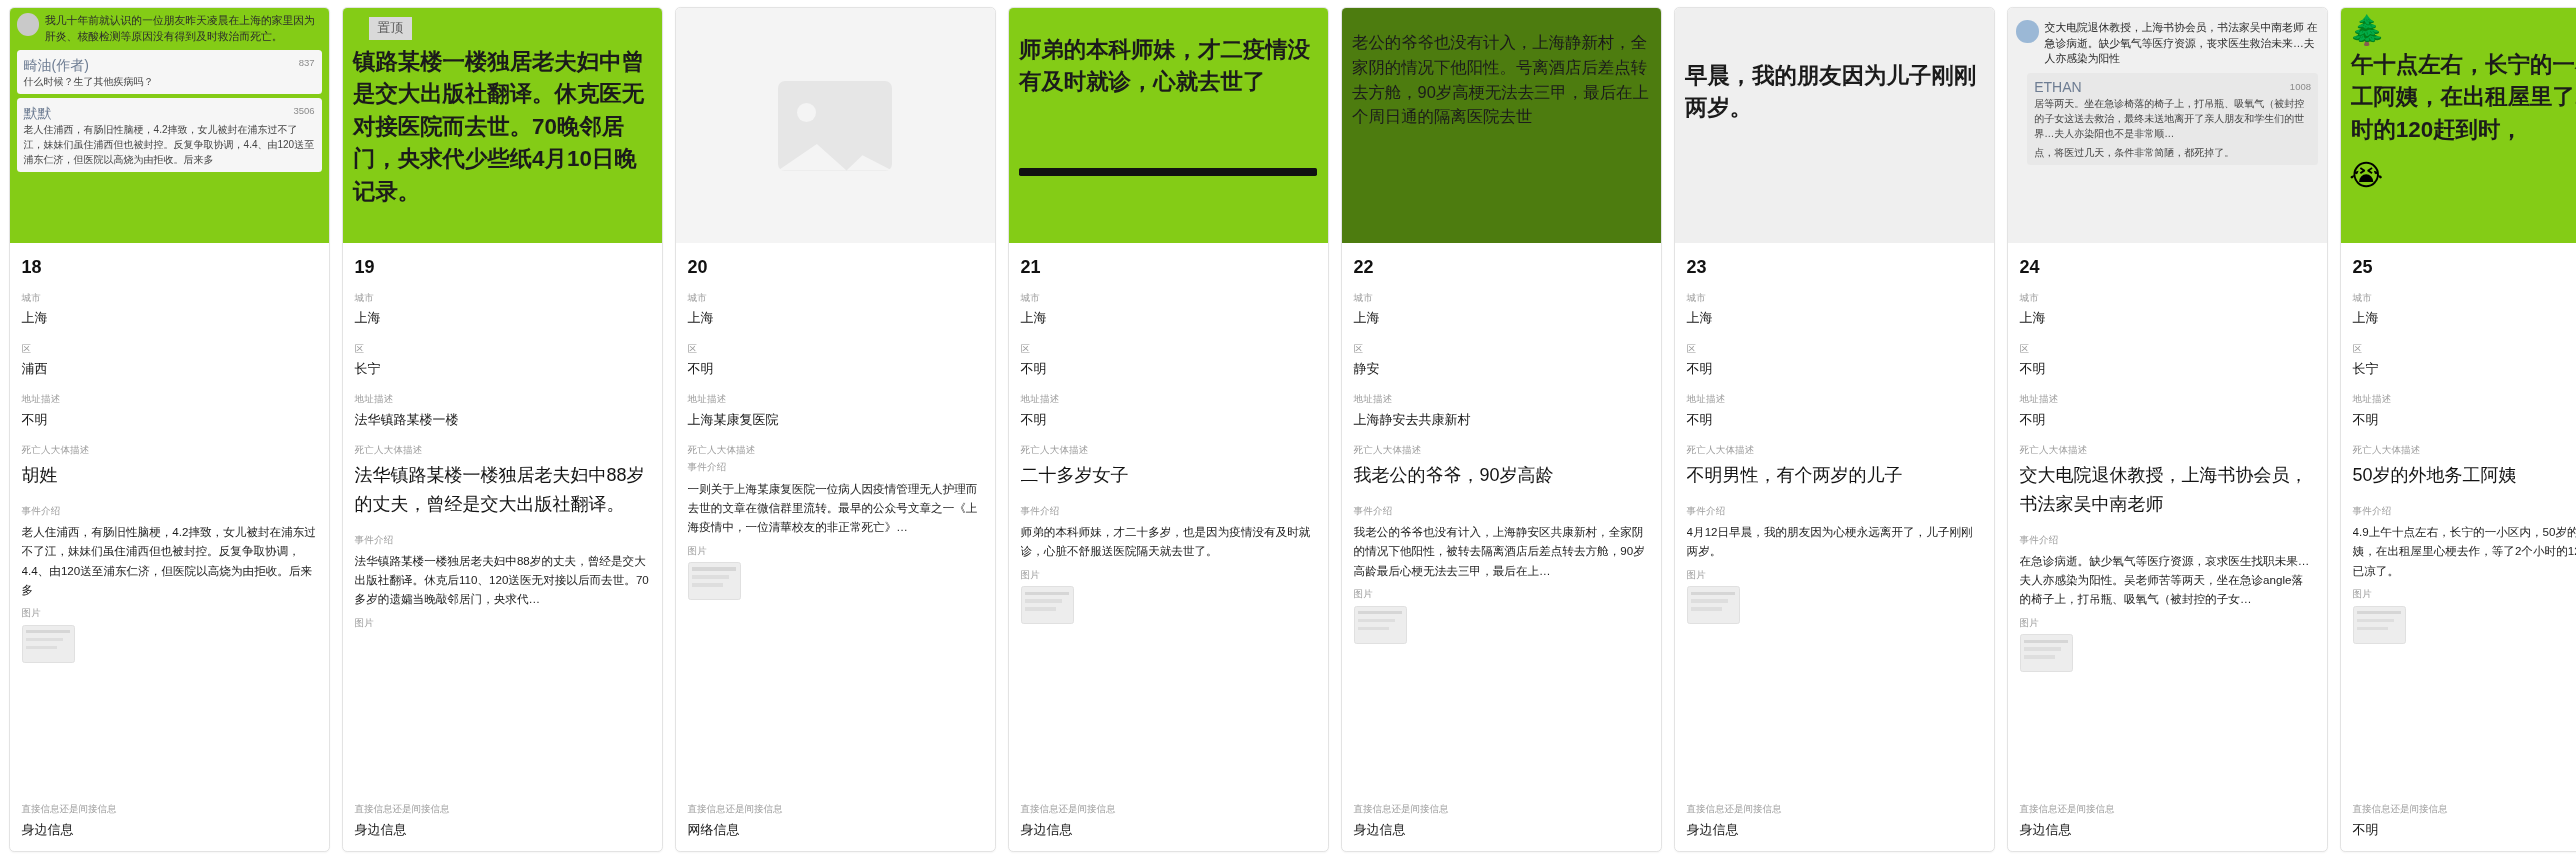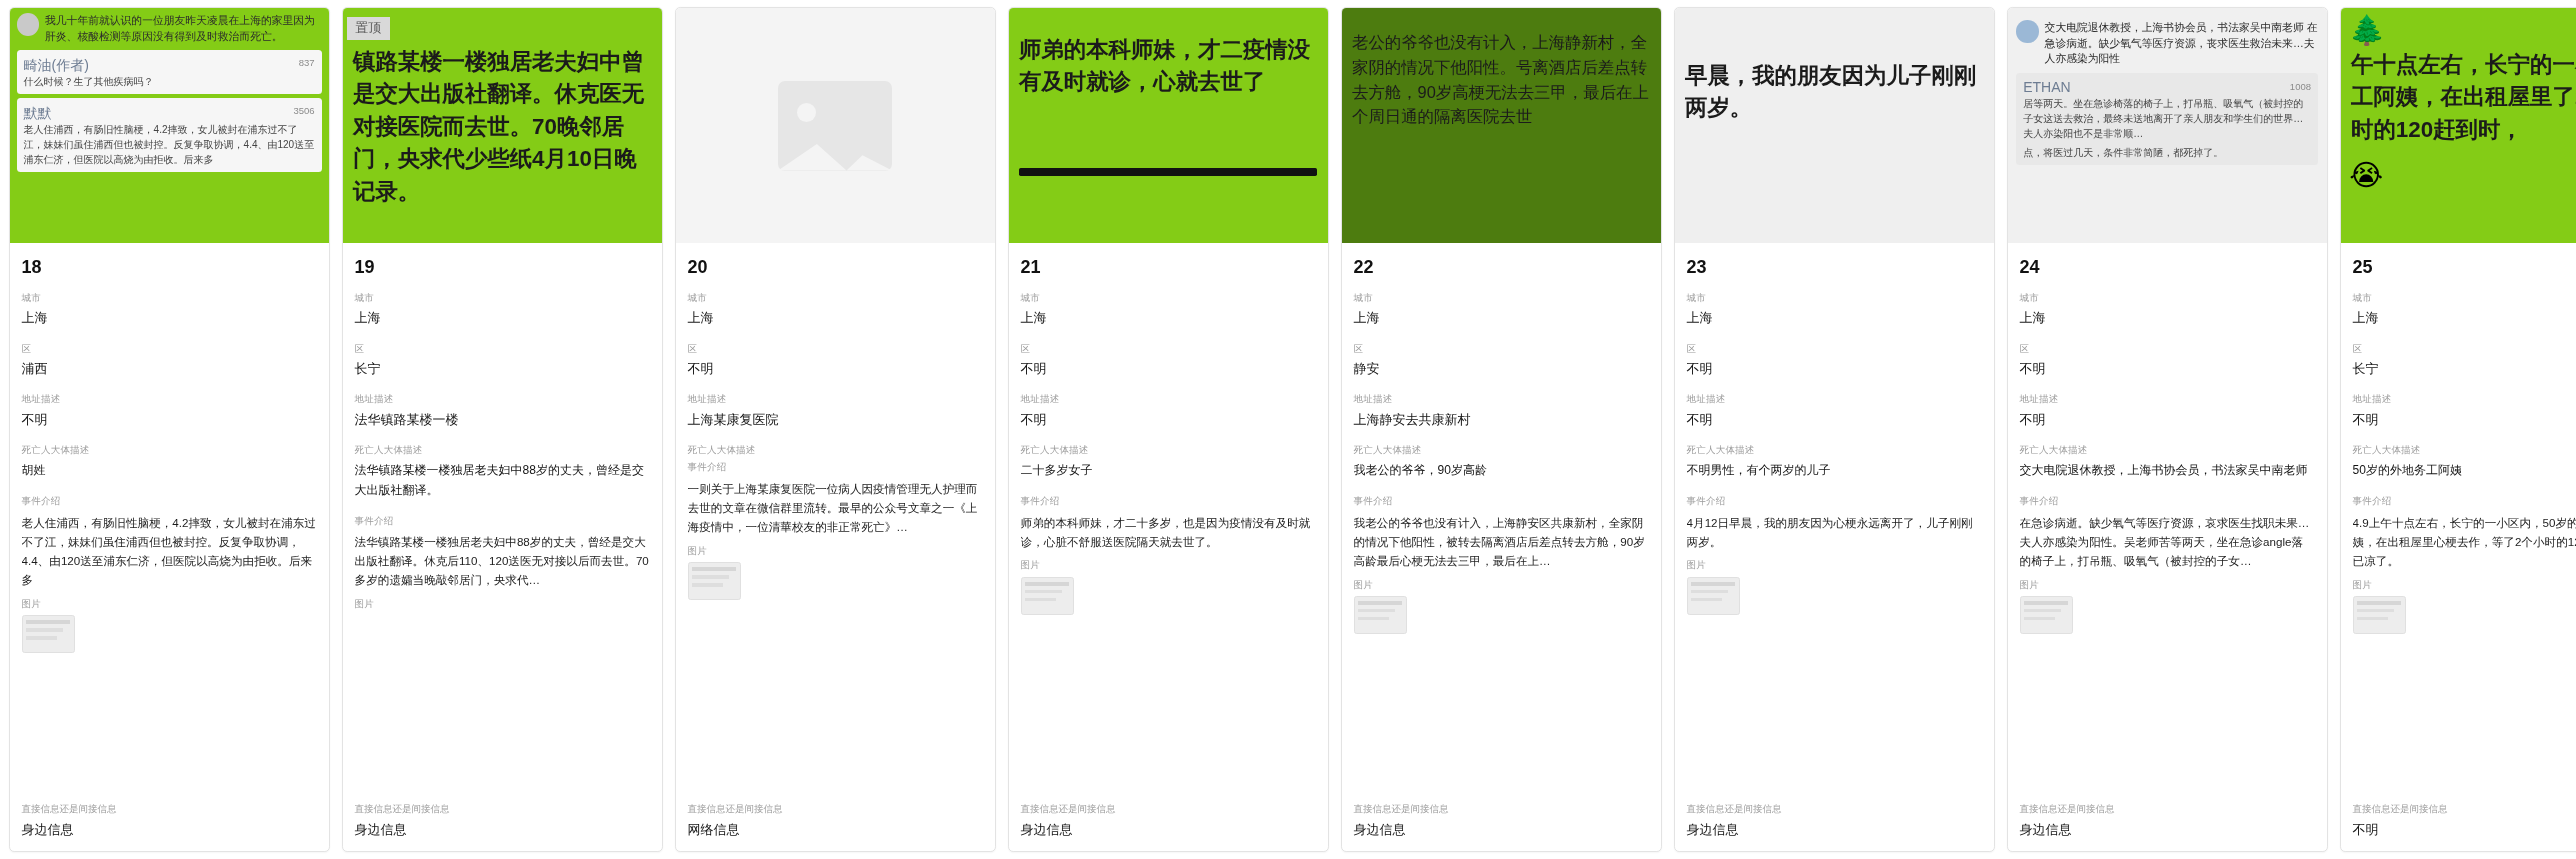--- a/index.html
+++ b/index.html
@@ -51,21 +51,21 @@
     font-weight: 400;
     line-height: 1.5;
   }
   .media-white { background: #84cc16; }
   .media-grey { background: #f4f4f4; }
   .media-cream { background: #4d7c0f; }
   .media-lgrey { background: #efefef; }
   .media-chat { background: #f0f0f0; padding: 7px 8.6px; }
   .badge-pin {
     position: absolute;
-    left: 4px; top: 8.6px;
+    left: 26px; top: 8.6px;
     background: #d9d9d9;
     color: #5a5a5a;
     font-size: 13px;
     padding: 2.6px 8.6px;
     border-radius: 0;
   }
   .placeholder-img {
     position: absolute;
     left: 50%; top: 50%;
     transform: translate(-50%, -50%);
@@ -147,21 +147,21 @@
     margin-bottom: 4.3px;
     letter-spacing: 0.2px;
   }
   .field-value {
     font-size: 13px;
     color: #141414;
     margin-bottom: 14.7px;
     line-height: 1.45;
   }
   .field-value.multi {
-    font-size: 12px;
+    font-size: 18px;
     line-height: 1.6;
     max-height: 67px;
     overflow: hidden;
   }
   .desc-value {
     font-size: 11.6px;
     color: #1c1c1c;
     line-height: 1.65;
     max-height: 90px;
     overflow: hidden;
@@ -395,21 +395,21 @@
       <div class="footer-value">身边信息</div>
     </div>
   </div>
 
   <div class="card">
     <div class="card-media media-chat">
       <div class="weibo-head" style="padding-left:0;padding-right:0;">
         <div class="avatar blue"></div>
         <div class="wb-line" style="padding:0;">交大电院退休教授，上海书协会员，书法家吴中南老师 在急诊病逝。缺少氧气等医疗资源，丧求医生救治未来…夫人亦感染为阳性</div>
       </div>
-      <div class="wb-card" style="margin-left:0;margin-right:0;background:#e8e8e8;">
+      <div class="wb-card" style="margin-left:11px;margin-right:0;background:#e8e8e8;">
         <div style="display:flex;justify-content:space-between;align-items:center;">
           <span class="wb-name">ETHAN</span>
           <span class="lcount">1008</span>
         </div>
         <div>居等两天。坐在急诊椅落的椅子上，打吊瓶、吸氧气（被封控的子女这送去救治，最终未送地离开了亲人朋友和学生们的世界…夫人亦染阳也不是非常顺…</div>
         <div style="margin-top:3.5px;">点，将医过几天，条件非常简陋，都死掉了。</div>
       </div>
     </div>
     <div class="card-body">
       <div class="card-num">24</div>

